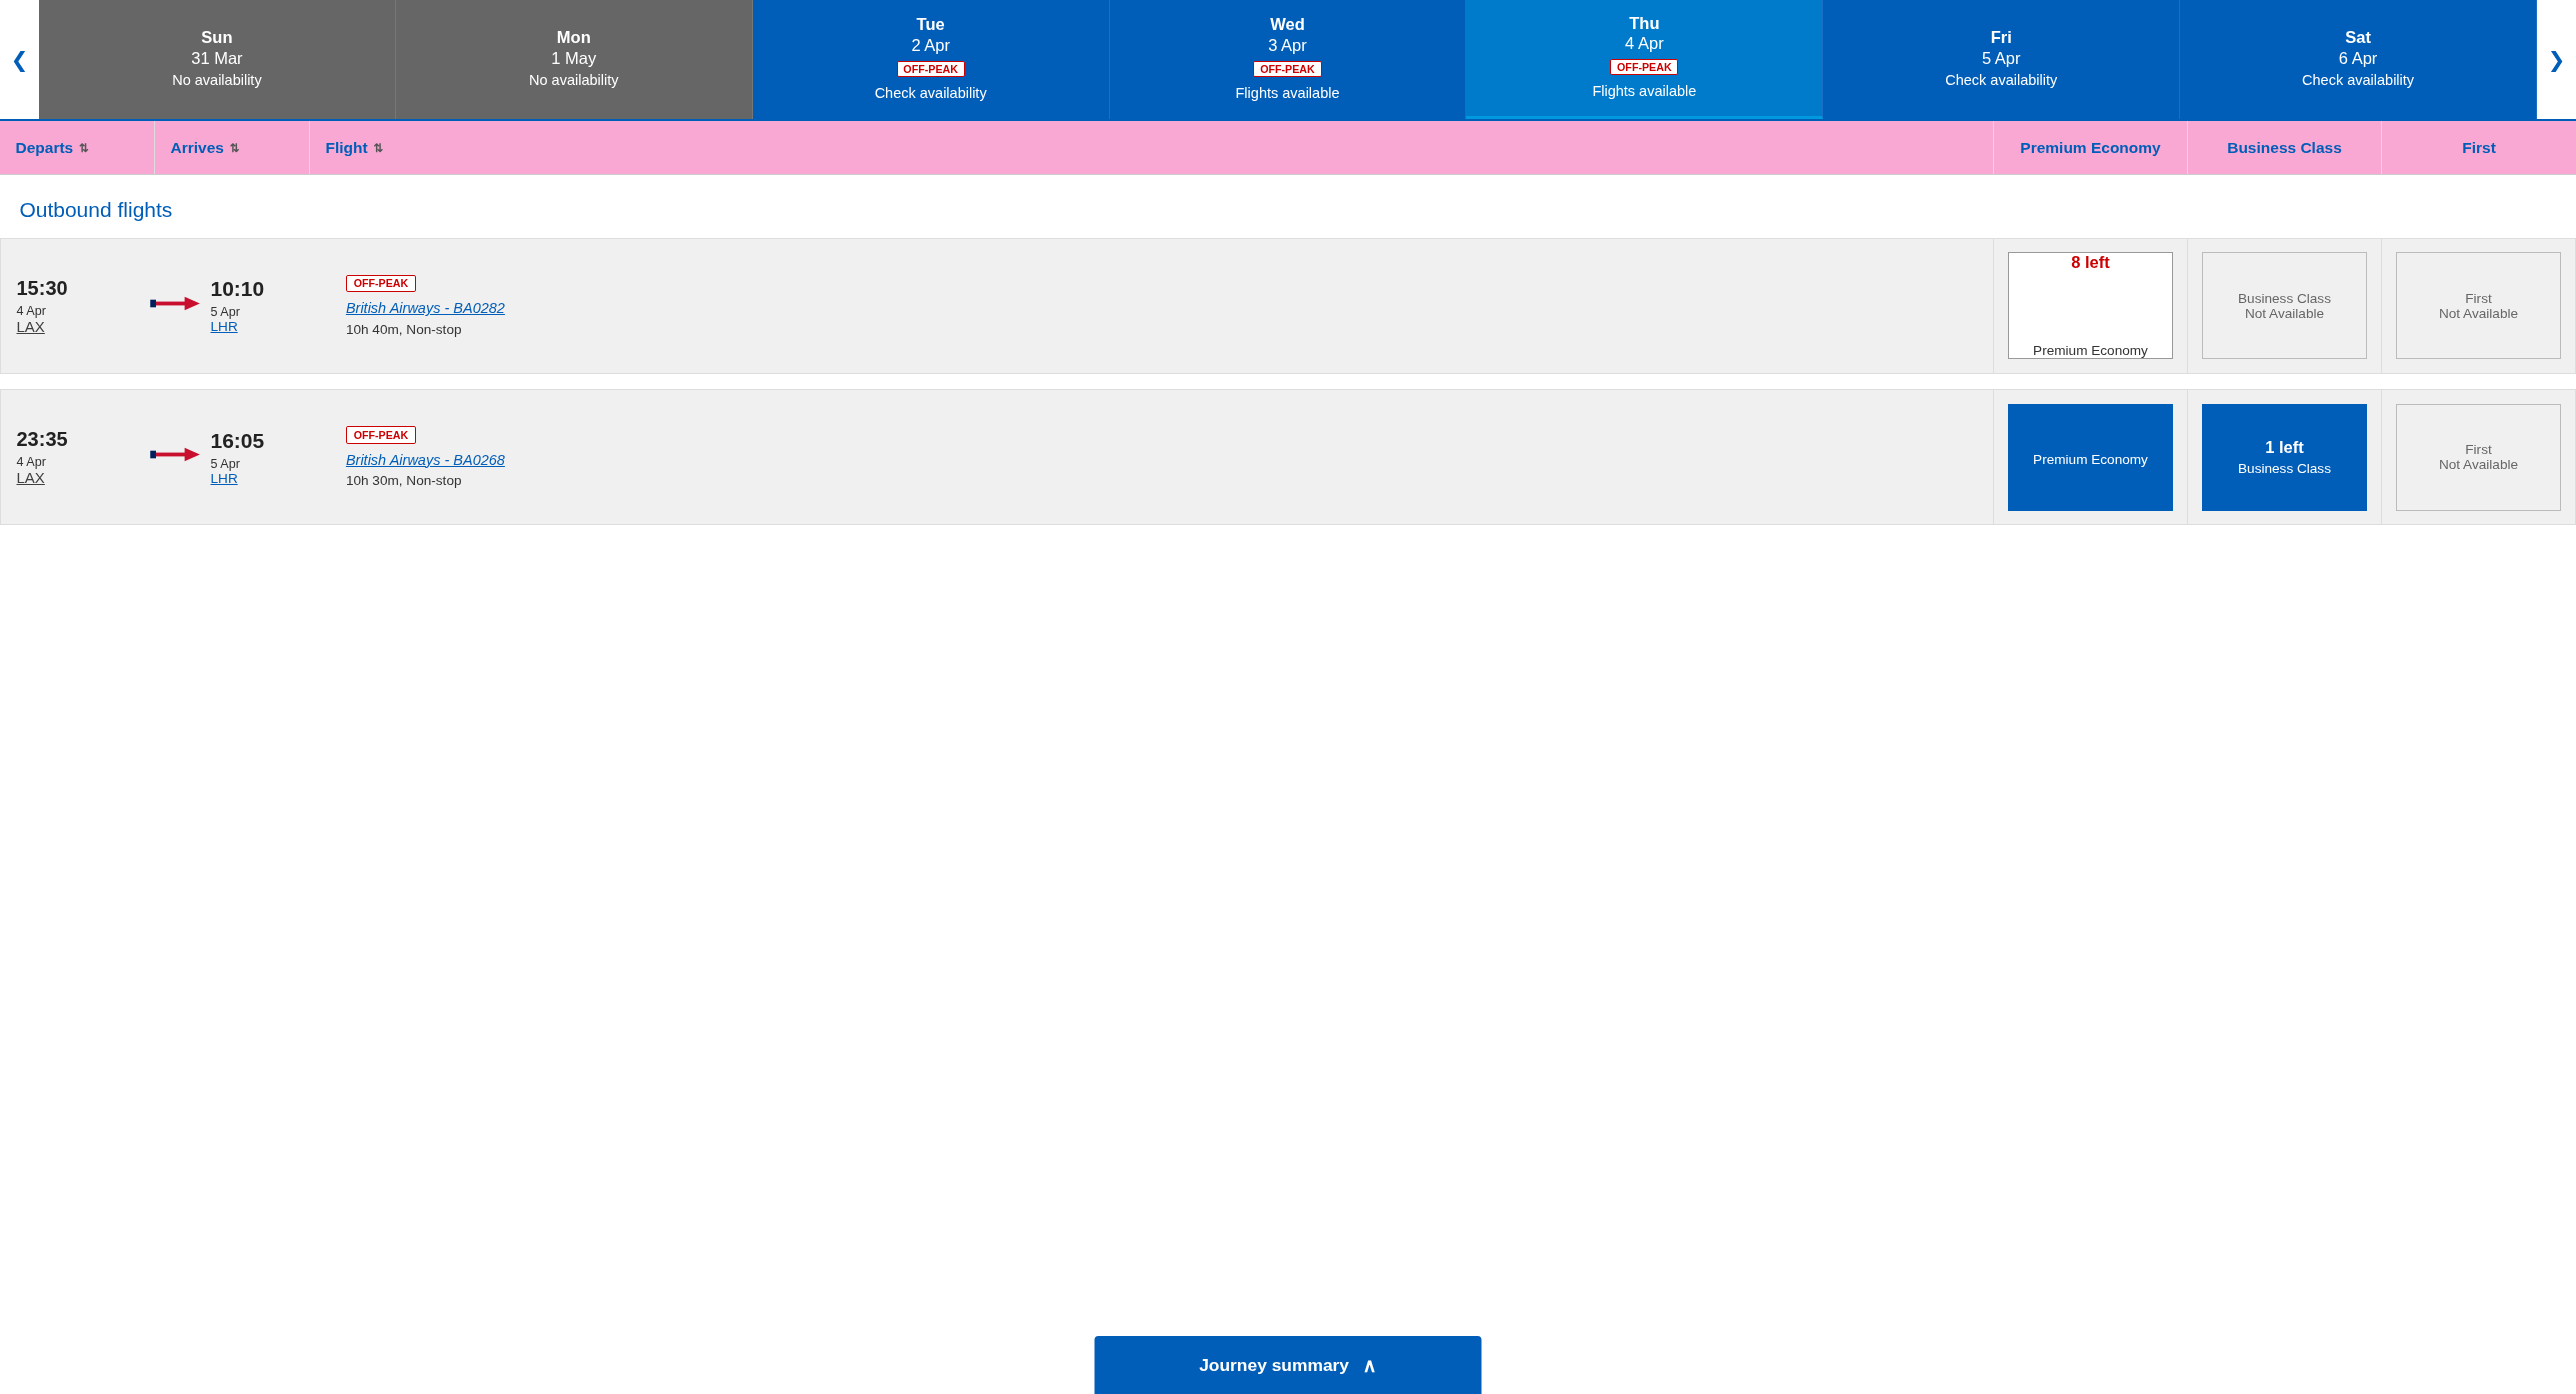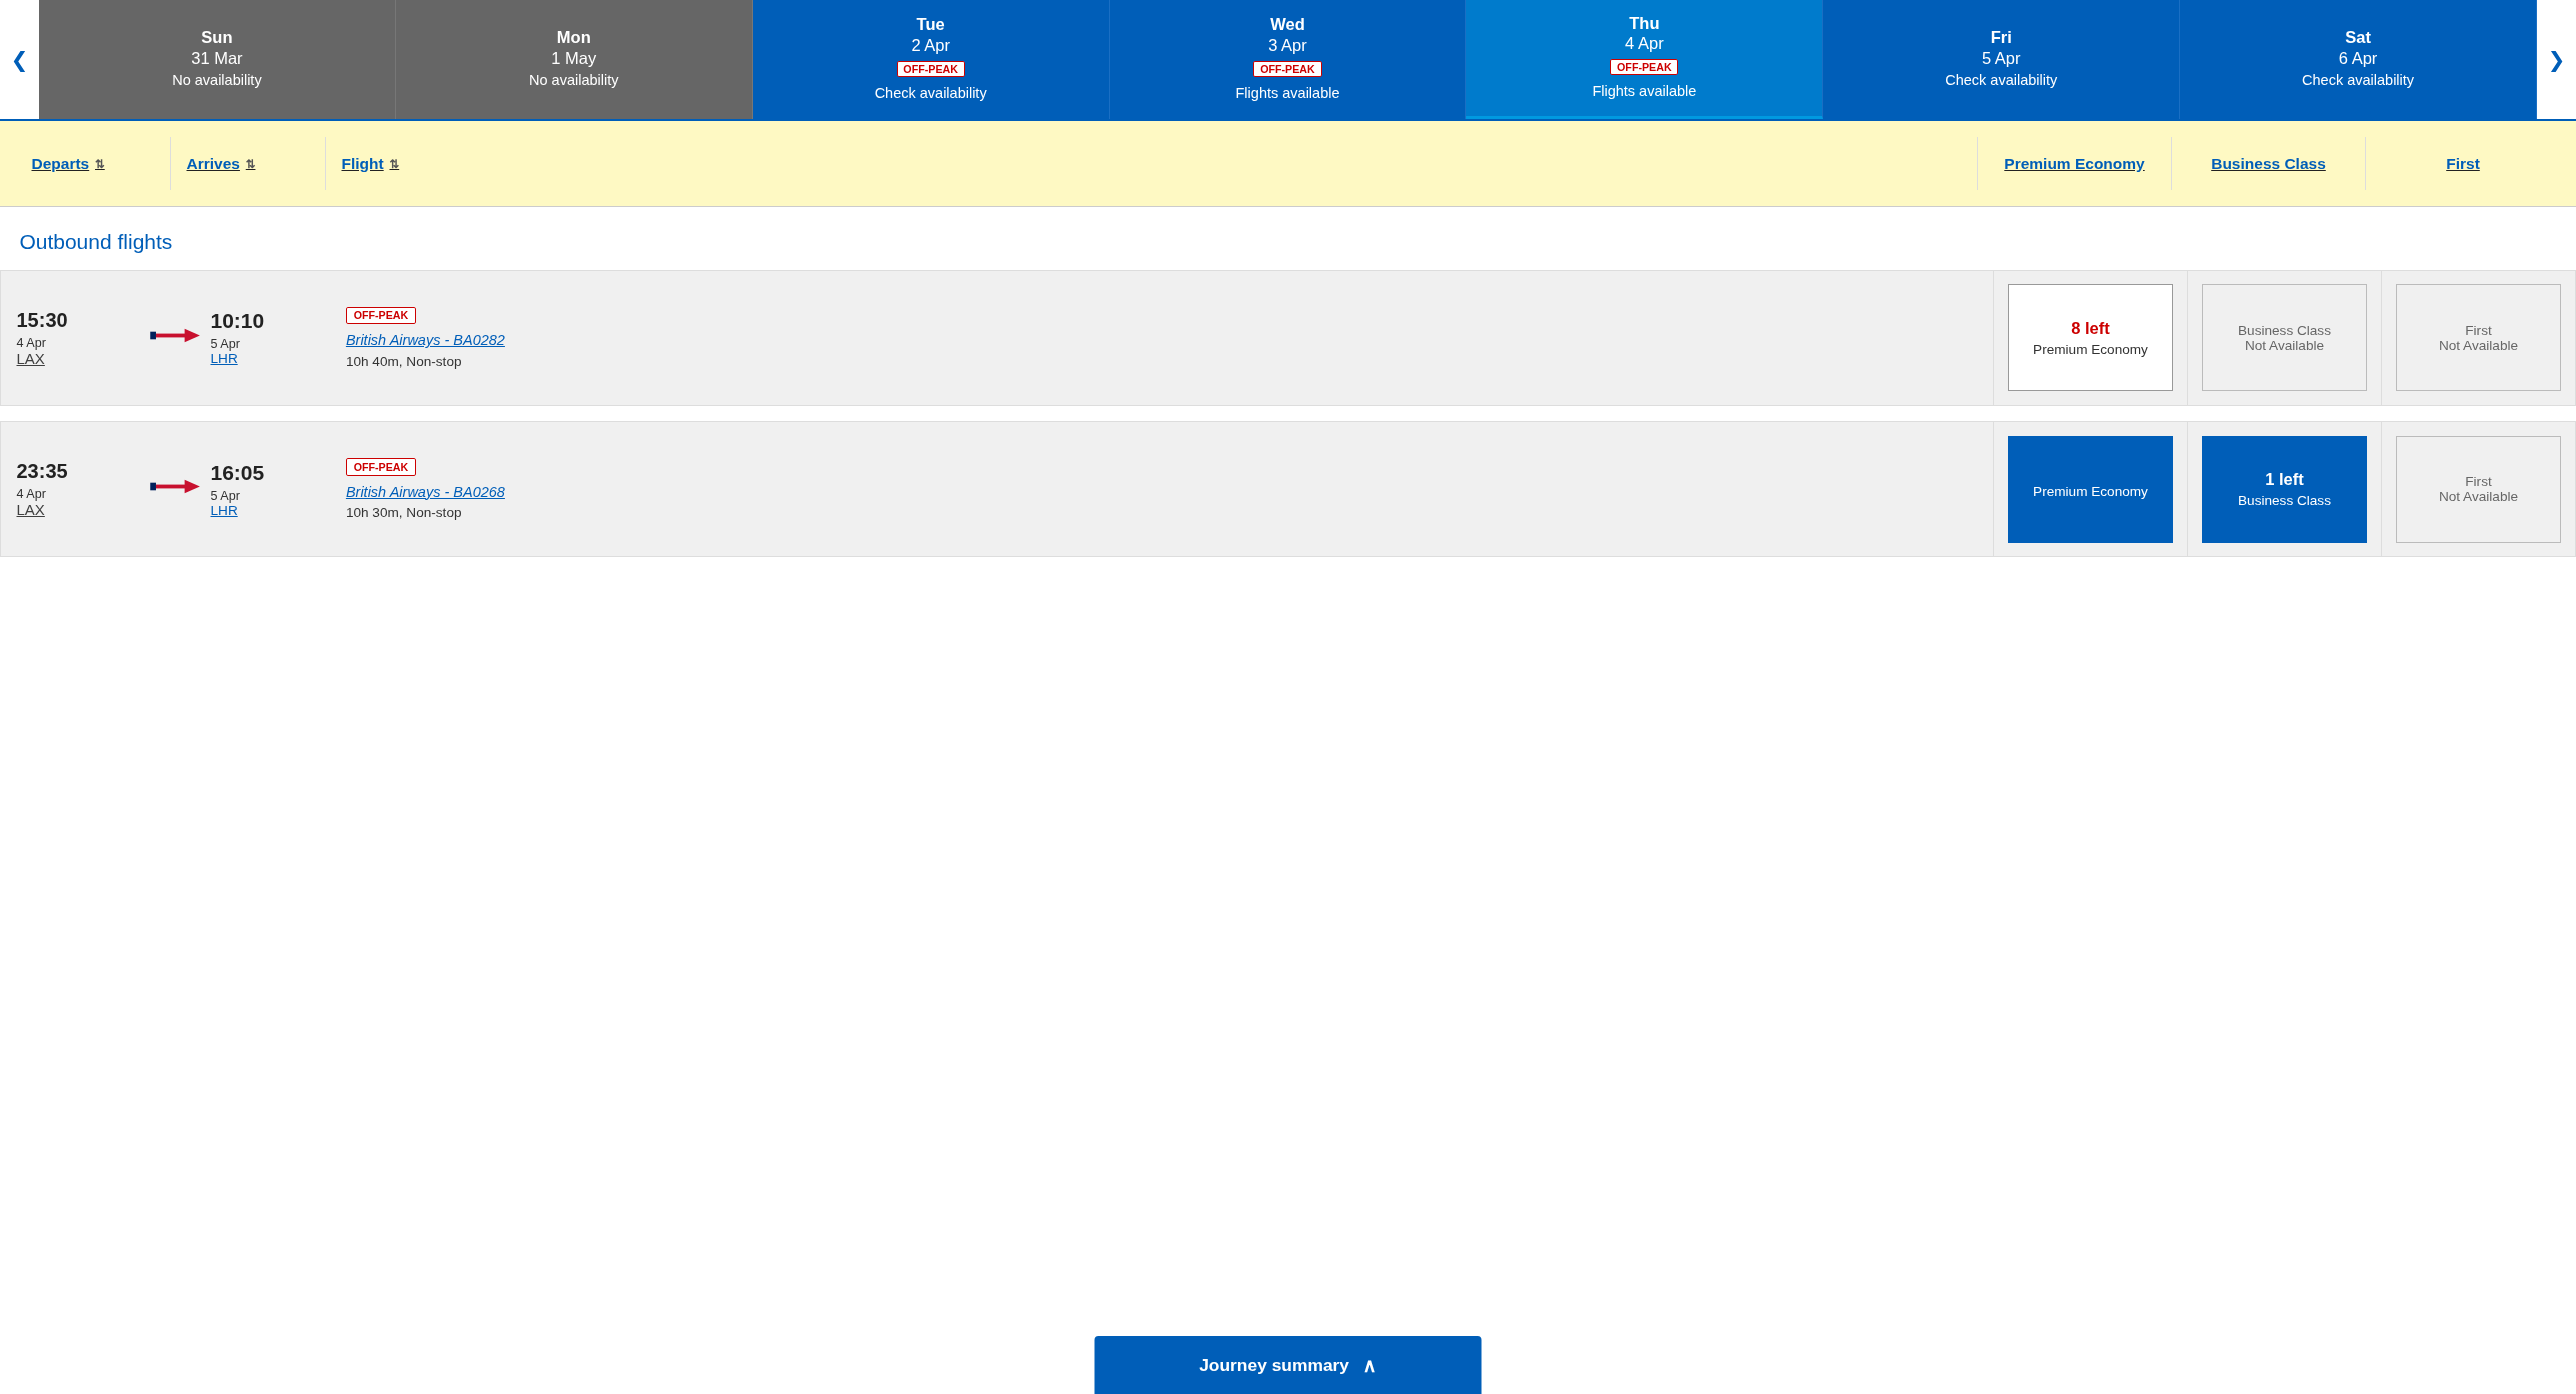--- a/index.html
+++ b/index.html
@@ -47,23 +47,22 @@
       padding: 1px 5.8px;
       border-radius: 1.9px;
       margin: 5.8px 0 3.9px;
     }
     .cal-status { font-size: 14.5px; margin-top: 3.9px; }
 
     
     .table-header {
       display: flex;
       border-bottom: 1.9px solid #ccc;
-      background: #fef9c3;
-      padding: 16px;
-      text-decoration: underline;
+      background: #f9a8d4;
+      padding: 0;
     }
     .th-cell {
       display: flex; align-items: center; justify-content: flex-start;
       padding: 17.4px 15.5px;
       font-weight: bold;
       font-size: 15.5px;
       color: #005eb8;
       border-right: 1px solid #ddd;
     }
     .th-cell:last-child { border-right: none; }
@@ -119,21 +118,21 @@
     .class-seats-red { font-size: 16.5px; font-weight: bold; color: #c00; }
     .class-seats-white { font-size: 16.5px; font-weight: bold; color: #fff; }
     .class-name { font-size: 13.6px; color: #333; margin-top: 3.9px; }
     .class-name-white { font-size: 13.6px; color: #fff; margin-top: 3.9px; }
     .class-na { font-size: 13.6px; color: #666; }
 
     
     .cell-box {
       border: 1px solid #999;
       width: 165px; min-height: 107px;
-      display: flex; flex-direction: column; align-items: center; justify-content: center;
+      display: flex; flex-direction: column; align-items: center; justify-content: space-between;
       background: #fff;
       margin: 7.7px;
     }
     .cell-box-na {
       border: 1px solid #bbb;
       width: 165px; min-height: 107px;
       display: flex; flex-direction: column; align-items: center; justify-content: center;
       background: #f0f0f0;
       margin: 7.7px;
     }

